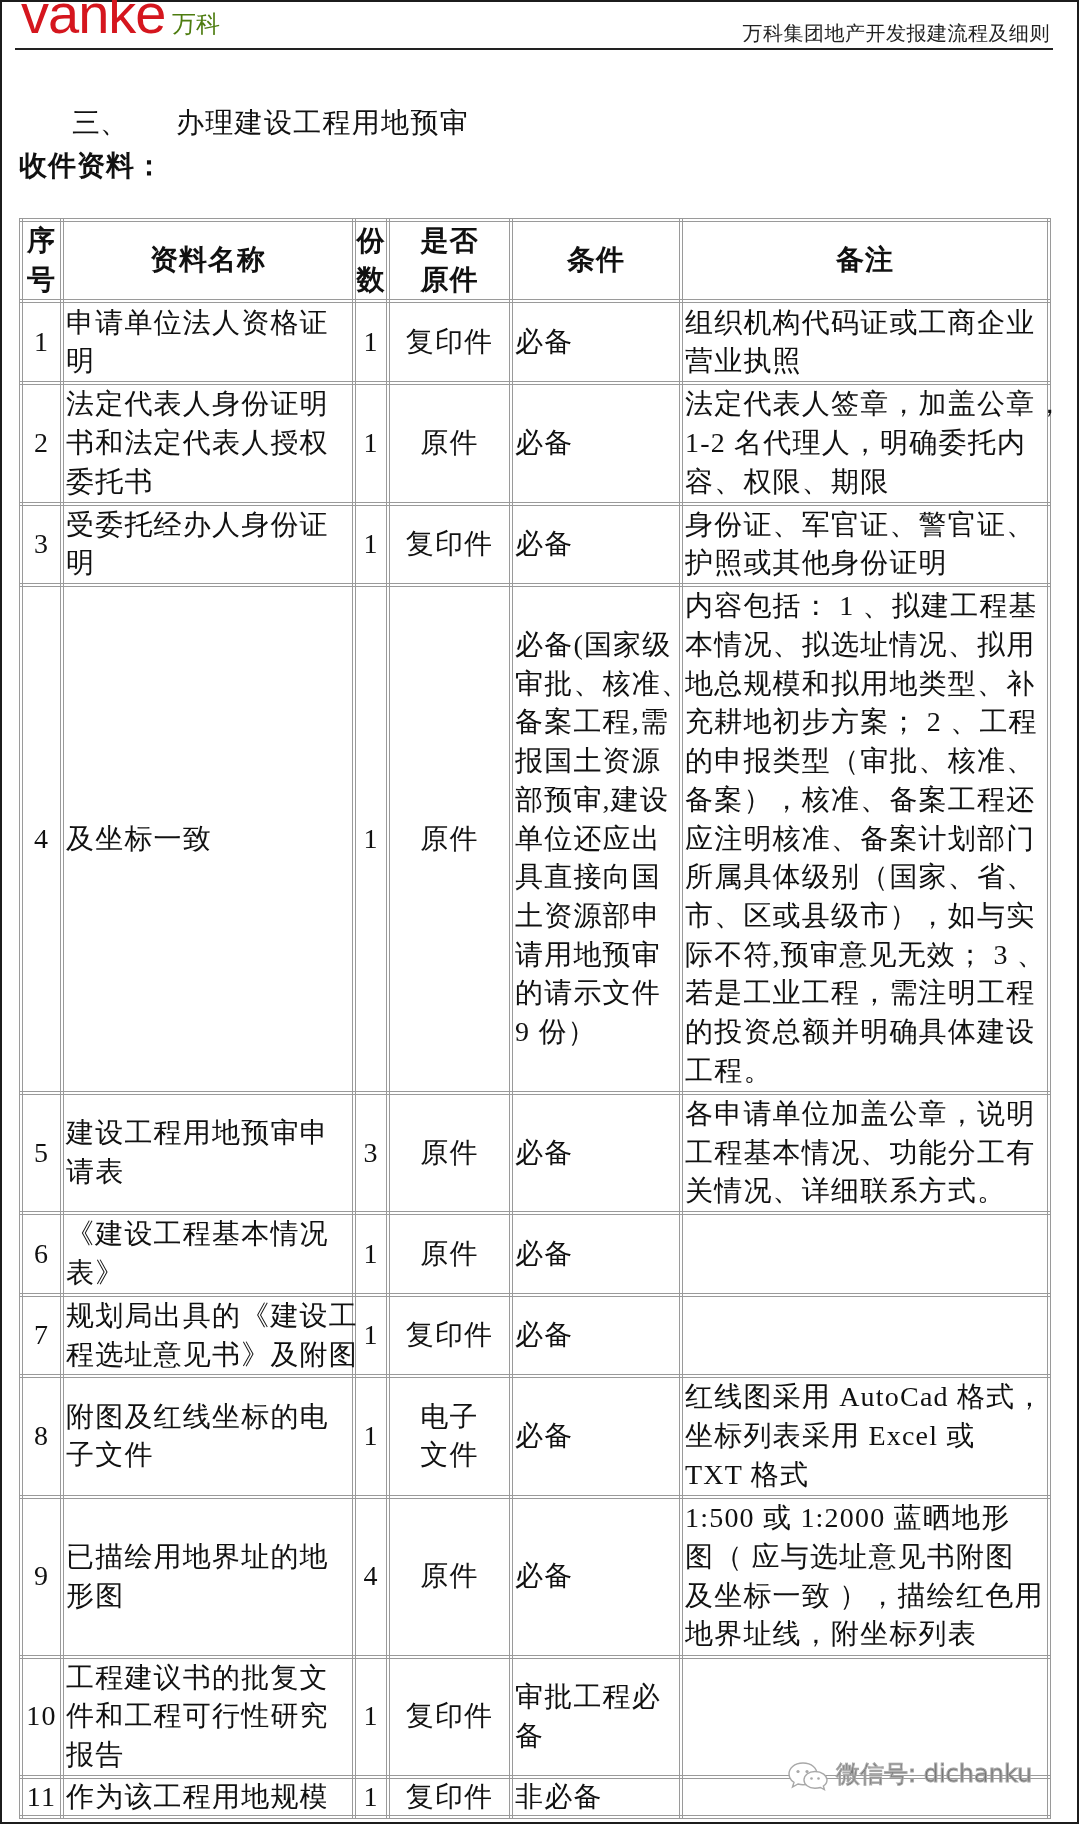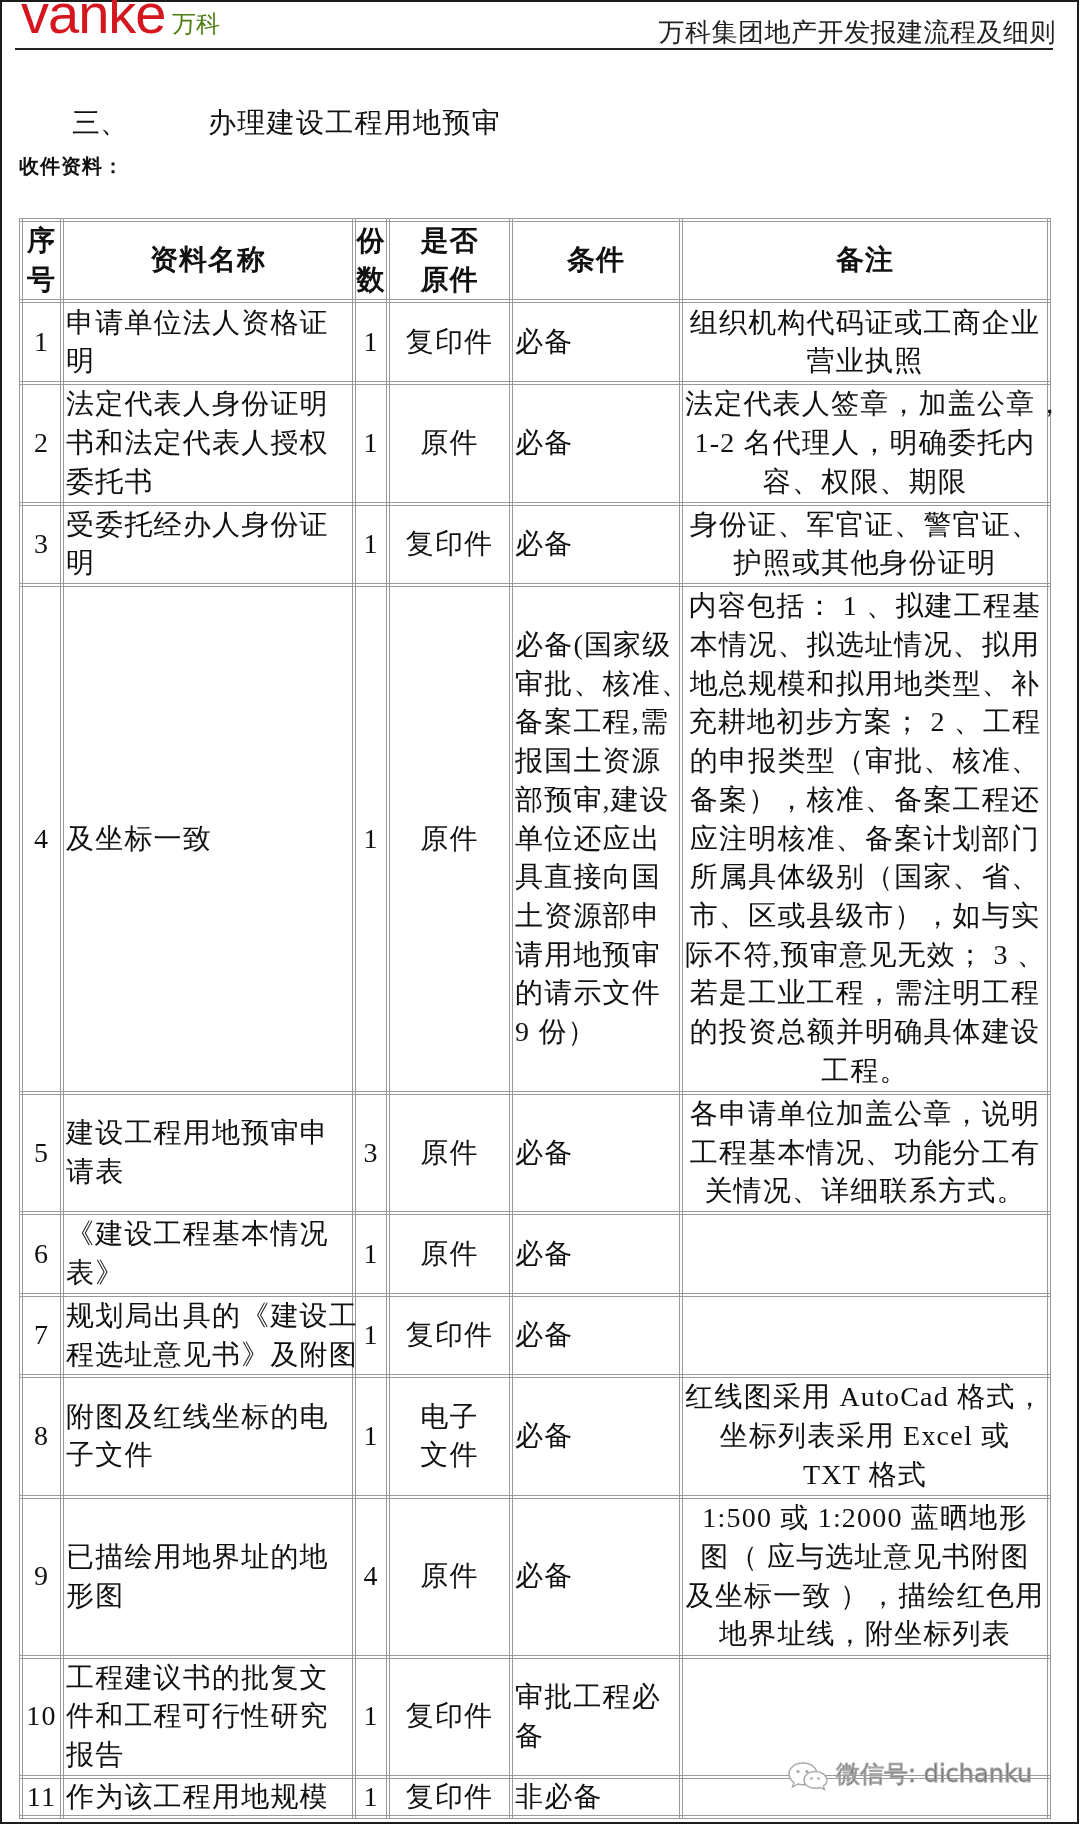--- a/index.html
+++ b/index.html
@@ -5,41 +5,41 @@
   * { margin:0; padding:0; box-sizing:border-box; }
   html, body { width:1080px; height:1825px; overflow:hidden; background:#ffffff; }
   body { position:relative; font-family:"Liberation Serif","DejaVu Serif",serif; color:#111111; }
 
   .page-frame { position:absolute; left:0; top:0; width:1079px; height:1824px; border:2px solid #1c1c1c; }
 
   .logo-en { position:absolute; left:21px; top:-14px; font-family:"Liberation Sans",sans-serif;
              font-size:56px; line-height:56px; color:#d5161e; letter-spacing:-1px; white-space:nowrap; }
   .logo-cn { position:absolute; left:172px; top:12px; font-family:"DejaVu Sans",sans-serif;
              font-size:24px; line-height:24px; color:#4d7c0f; white-space:nowrap; }
-  .doc-title { position:absolute; right:24px; top:21px; font-size:26px; line-height:24px;
+  .doc-title { position:absolute; right:30px; top:21px; font-size:20px; line-height:24px;
                letter-spacing:0.5px; color:#222222; white-space:nowrap; }
   .header-rule { position:absolute; left:15px; top:48px; width:1038px; height:2px; background:#222222; }
 
   .section-no { position:absolute; left:72px; top:104px; font-size:28px; line-height:38px; white-space:nowrap; }
   .section-title { position:absolute; left:176px; top:104px; font-size:28px; line-height:38px;
-                   letter-spacing:1.3px; white-space:nowrap;margin-left:32px; }
-  .subheading { position:absolute; left:19px; top:147px; font-size:20px; line-height:38px;
+                   letter-spacing:1.3px; white-space:nowrap; }
+  .subheading { position:absolute; left:19px; top:147px; font-size:28px; line-height:38px;
                 font-weight:bold; letter-spacing:1px; white-space:nowrap; }
 
   table.req { position:absolute; left:19px; top:218px; width:1032px; table-layout:fixed;
               border-collapse:collapse; border:4px double #9a9a9a; background:#fff; }
   table.req th, table.req td { border:4px double #9a9a9a; vertical-align:middle; padding:0 2px;
               font-size:28px; line-height:38.7px; letter-spacing:1.2px; white-space:pre;
               overflow:visible; color:#111111; }
   table.req th { font-weight:bold; text-align:center; letter-spacing:1px; }
   table.req th.h-narrow, table.req td.c-copies { padding:0; }
   td.c-no, td.c-copies, td.c-orig { text-align:center; }
   td.c-name { text-align:left; letter-spacing:1px;border-radius:15px; }
   td.c-cond { text-align:left; font-size:27px; letter-spacing:-0.2px;margin-top:26px; }
-  td.c-remark { text-align:center; letter-spacing:0.8px; }
+  td.c-remark { text-align:left; letter-spacing:0.8px; }
   tr.short td { line-height:34px; }
 
   .watermark { position:absolute; left:787px; top:1760px; height:30px; white-space:nowrap; }
   .wm-icon { position:absolute; left:0; top:1px; width:42px; height:30px; }
   .wm-text { position:absolute; left:49px; top:0; font-family:"DejaVu Sans",sans-serif; font-size:24px;
              line-height:28px; color:#737373; -webkit-text-stroke:1px #a8a8a8;
              text-shadow:0 0 1px #c8c8c8; }
 </style>
 </head>
 <body>

